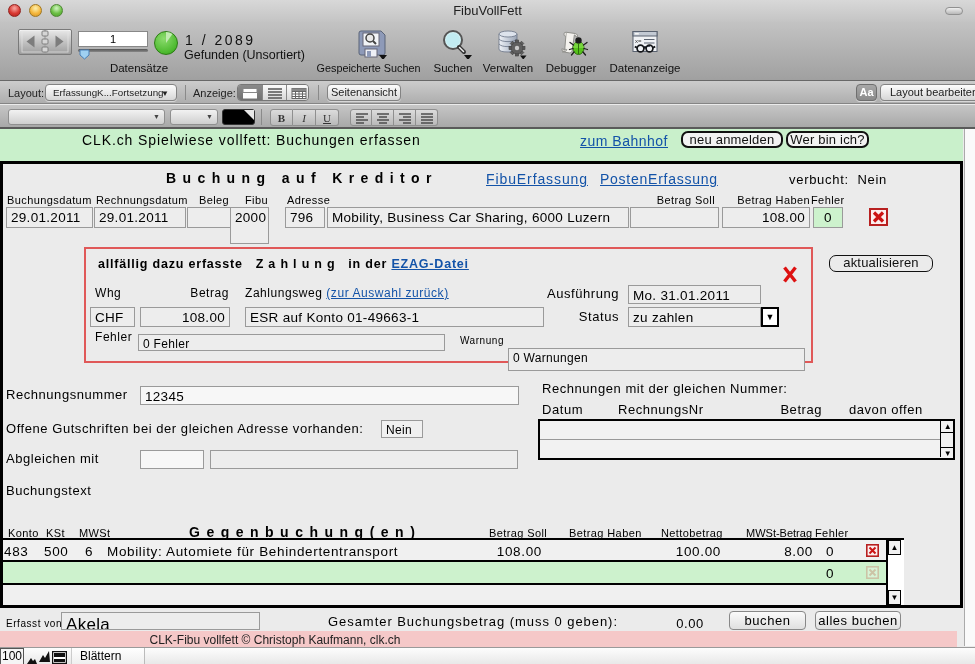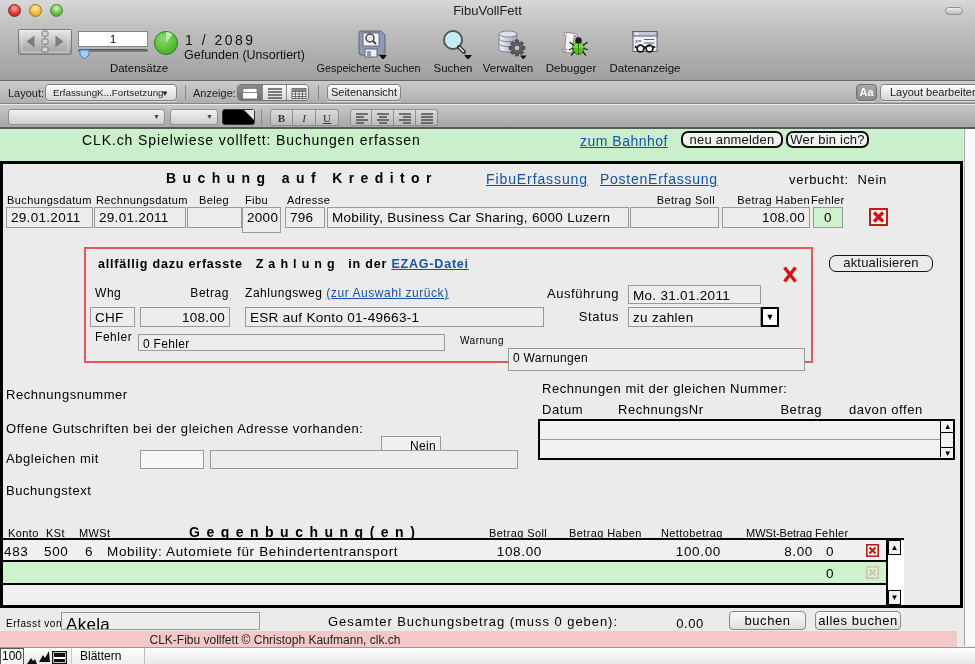--- a/index.html
+++ b/index.html
@@ -303,21 +303,21 @@
     <div class="abs sm" style="left:196px;top:30px">Beleg</div>
     <div class="abs sm" style="left:242px;top:30px">Fibu</div>
     <div class="abs sm" style="left:284px;top:30px">Adresse</div>
     <div class="abs sm" style="left:652px;top:30px;width:60px;text-align:right">Betrag Soll</div>
     <div class="abs sm" style="left:732px;top:30px;width:75px;text-align:right">Betrag Haben</div>
     <div class="abs sm" style="left:808px;top:30px">Fehler</div>
 
     <div class="fld" style="left:3px;top:43px;width:87px;height:21px">29.01.2011</div>
     <div class="fld" style="left:91px;top:43px;width:92px;height:21px">29.01.2011</div>
     <div class="fld" style="left:184px;top:43px;width:55px;height:21px"></div>
-    <div class="fld" style="left:239px;top:43px;width:39px;height:26px;text-align:left">2000</div>
+    <div class="fld" style="left:227px;top:43px;width:39px;height:37px;text-align:left">2000</div>
     <div class="fld" style="left:282px;top:43px;width:40px;height:21px">796</div>
     <div class="fld" style="left:324px;top:43px;width:302px;height:21px">Mobility, Business Car Sharing, 6000 Luzern</div>
     <div class="fld" style="left:627px;top:43px;width:89px;height:21px"></div>
     <div class="fld" style="left:719px;top:43px;width:88px;height:21px;text-align:right">108.00</div>
     <div class="fld" style="left:810px;top:43px;width:30px;height:21px;text-align:center;background:#cdf2cd">0</div>
     <div class="abs" style="left:866px;top:44px"><svg width="19" height="18">
           <rect x="1" y="1" width="17" height="16" fill="#fceeee" stroke="#b82020" stroke-width="2"></rect>
           <path d="M5 4.5 L14 13.5 M14 4.5 L5 13.5" stroke="#cc1414" stroke-width="3.2"></path>
         </svg></div>
 
@@ -339,22 +339,23 @@
       <div class="fld" style="left:539px;top:55px;width:133px;height:20px">zu zahlen</div>
       <div class="abs" style="left:672px;top:55px;width:18px;height:20px;background:#fff;border:2px solid #000;text-align:center;font-size:9px;line-height:17px;letter-spacing:0">▼</div>
       <div class="abs" style="left:6px;top:78px;font-size:12px">Fehler</div>
       <div class="fld" style="left:49px;top:82px;width:307px;height:17px;font-size:12px">0 Fehler</div>
       <div class="abs" style="left:371px;top:83px;font-size:10px">Warnung</div>
       <div class="fld" style="left:419px;top:96px;width:297px;height:23px;font-size:12px">0 Warnungen</div>
     </div>
     <div class="abs gbtn" style="left:826px;top:91px;width:104px;border-width:1.5px;background:#ebebeb">aktualisieren</div>
 
     <div class="abs" style="left:3px;top:223px;font-size:13px">Rechnungsnummer</div>
+    <div class="fld fldw" style="left:137px;top:222px;width:379px;height:19px">12345</div>
     <div class="abs" style="left:3px;top:257px;font-size:13px">Offene Gutschriften bei der gleichen Adresse vorhanden:</div>
-    <div class="fld" style="left:378px;top:272px;width:60px;height:18px;text-align:right;font-size:12px;background:#f0f0f0">Nein</div>
+    <div class="fld" style="left:378px;top:256px;width:42px;height:18px;text-align:left;font-size:12px;background:#f0f0f0">Nein</div>
     <div class="abs" style="left:3px;top:287px;font-size:13px">Abgleichen mit</div>
     <div class="fld fldw" style="left:137px;top:286px;width:64px;height:19px"></div>
     <div class="fld" style="left:207px;top:286px;width:308px;height:19px"></div>
     <div class="abs" style="left:3px;top:319px;font-size:13px">Buchungstext</div>
 
     <div class="abs" style="left:539px;top:217px;font-size:13px">Rechnungen mit der gleichen Nummer:</div>
     <div class="abs" style="left:539px;top:238px;font-size:13px">Datum</div>
     <div class="abs" style="left:615px;top:238px;font-size:13px">RechnungsNr</div>
     <div class="abs" style="left:771px;top:238px;width:48px;text-align:right;font-size:13px">Betrag</div>
     <div class="abs" style="left:846px;top:238px;font-size:13px">davon offen</div>

